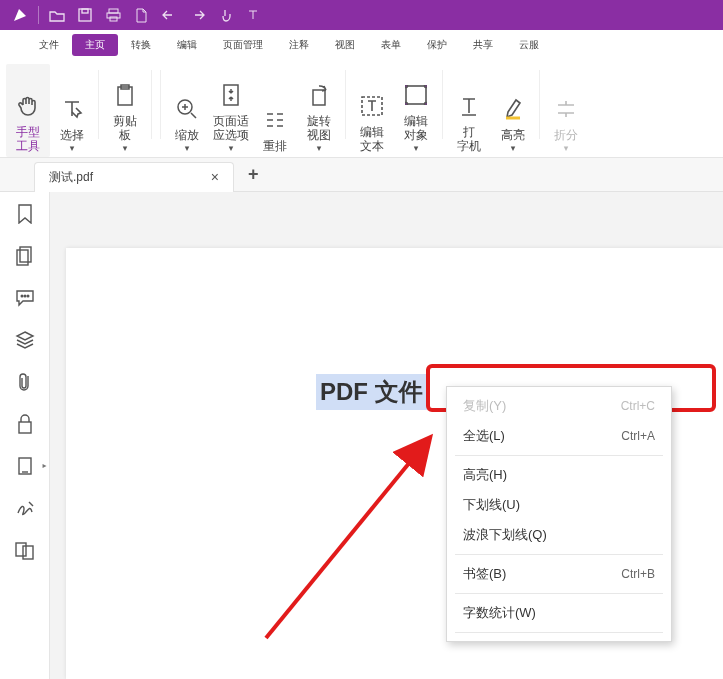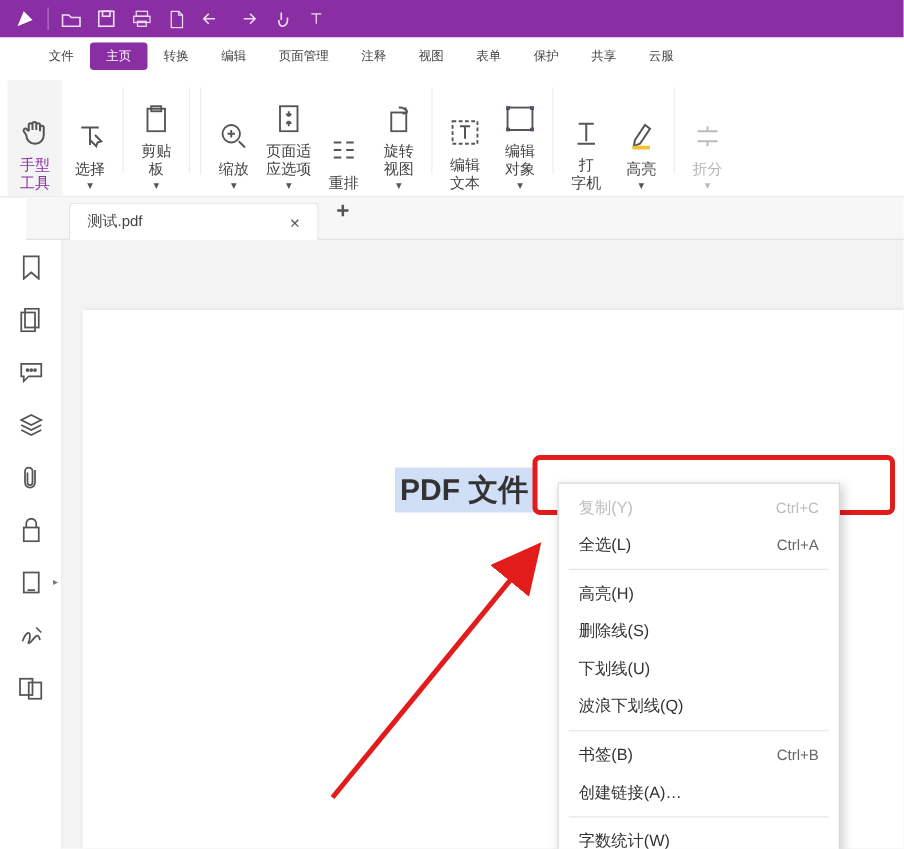--- a/index.html
+++ b/index.html
@@ -104,24 +104,23 @@
   .ribbon-label.purple { color: #8a2ea3; }
   .ribbon-chevron {
     font-size: 9px; color: #555; margin-top: 1px;
   }
 
   
   .doctab-row {
     height: 34px;
     background: #f7f7f7;
     border-bottom: 1px solid #e2e2e2;
-    display: flex; 
+    display: flex; align-items: center;
     padding-left: 34px;
     gap: 0;
-    margin-left: 21px;
   }
   .doctab {
     height: 30px;
     background: #fff;
     border: 1px solid #e2e2e2;
     border-bottom: 0;
     border-top-left-radius: 4px;
     border-top-right-radius: 4px;
     padding: 0 10px 0 14px;
     display: flex; align-items: center;
@@ -522,36 +521,30 @@
         </div>
         <div class="item">
           <span>全选(L)</span>
             <span class="short">Ctrl+A</span>
         </div>
         <div class="sep"></div>
         <div class="item">
             <span>高亮(H)</span>
           </div>
         <div class="item">
-            <span>删除线(S)</span>
-          </div>
-        <div class="item">
             <span>下划线(U)</span>
           </div>
         <div class="item">
             <span>波浪下划线(Q)</span>
           </div>
         <div class="sep"></div>
         <div class="item">
           <span>书签(B)</span>
             <span class="short">Ctrl+B</span>
         </div>
-        <div class="item">
-            <span>创建链接(A)…</span>
-          </div>
         <div class="sep"></div>
         <div class="item">
             <span>字数统计(W)</span>
           </div>
         <div class="sep"></div>
 
       </div>
 
       <svg class="arrow-overlay" width="673" height="487">
         <defs>

